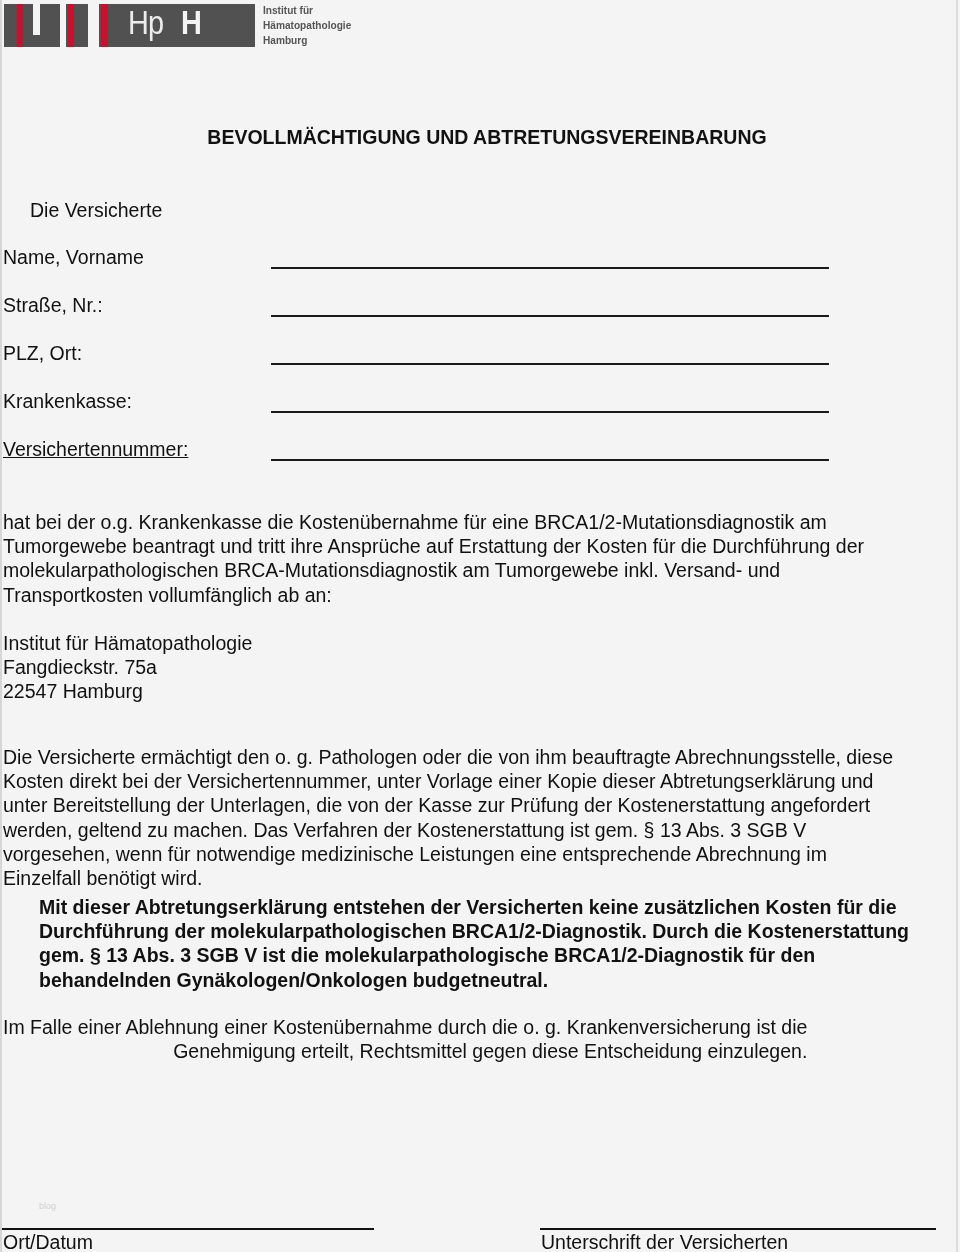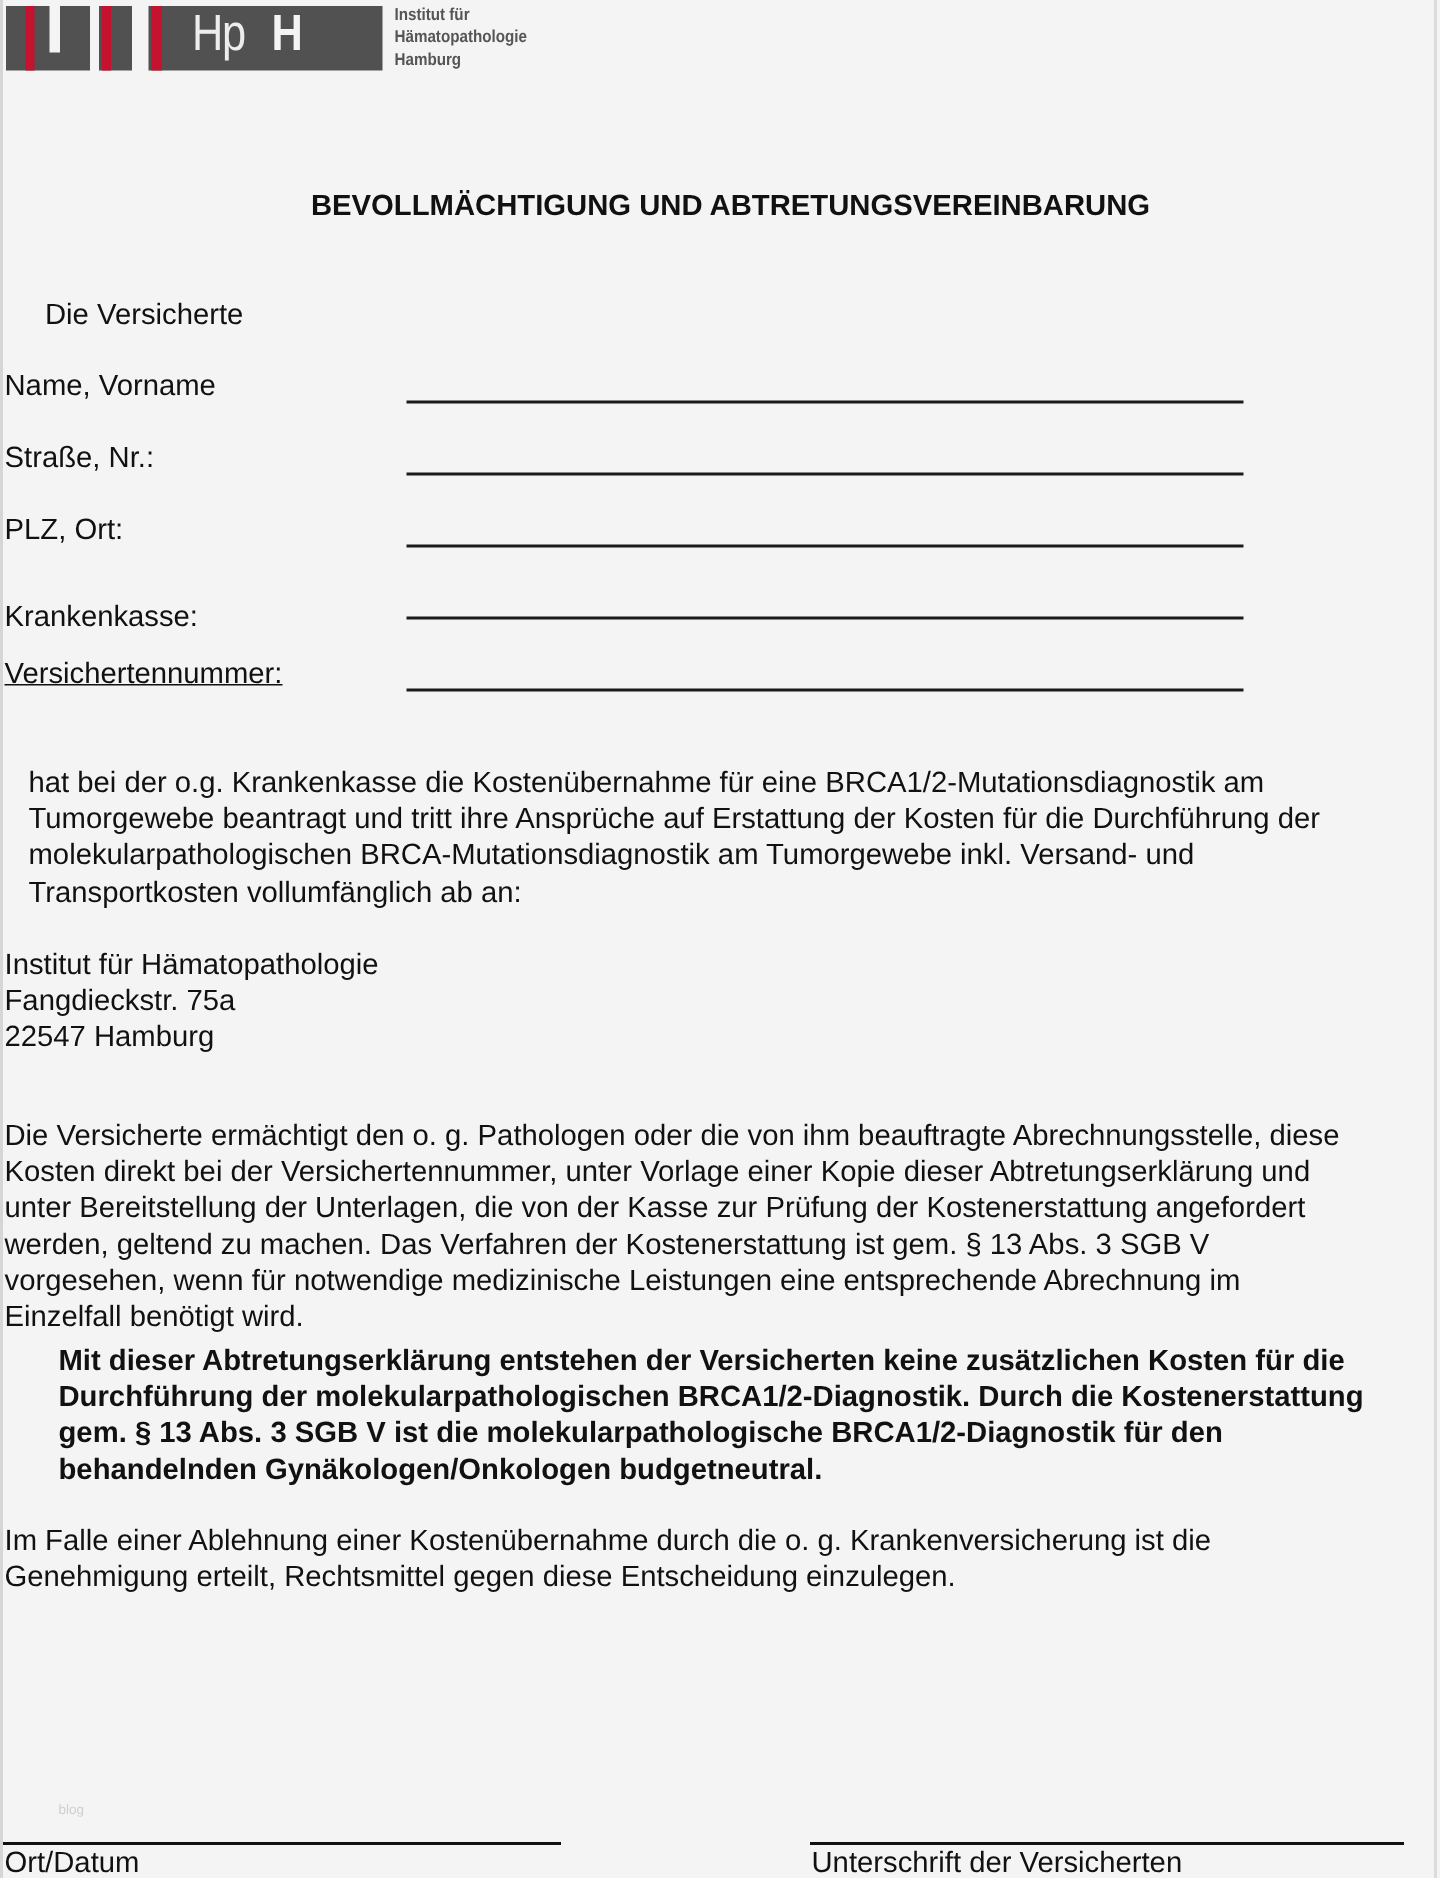--- a/index.html
+++ b/index.html
@@ -79,27 +79,27 @@
 
 <div class="form-label" style="top:246px;">Name, Vorname</div>
 <div class="form-line" style="top:267px;"></div>
 
 <div class="form-label" style="top:294px;">Straße, Nr.:</div>
 <div class="form-line" style="top:315px;"></div>
 
 <div class="form-label" style="top:342px;">PLZ, Ort:</div>
 <div class="form-line" style="top:363px;"></div>
 
-<div class="form-label" style="top:400px;text-align:center;">Krankenkasse:</div>
+<div class="form-label" style="top:390px;text-align:center;">Krankenkasse:</div>
 <div class="form-line" style="top:411px;"></div>
 
 <div class="form-label" style="top:438px;text-decoration:underline;">Versichertennummer:</div>
 <div class="form-line" style="top:459px;"></div>
 
-<div class="para" style="top:510px;padding-left:16px;">
+<div class="para" style="top:510px;">
   <span class="ln">hat bei der o.g. Krankenkasse die Kostenübernahme für eine BRCA1/2-Mutationsdiagnostik am</span>
   <span class="ln">Tumorgewebe beantragt und tritt ihre Ansprüche auf Erstattung der Kosten für die Durchführung der</span>
   <span class="ln">molekularpathologischen BRCA-Mutationsdiagnostik am Tumorgewebe inkl. Versand- und</span>
   <span class="ln">Transportkosten vollumfänglich ab an:</span>
 </div>
 
 <div class="para" style="top:631px;">
   <span class="ln">Institut für Hämatopathologie</span>
   <span class="ln">Fangdieckstr. 75a</span>
   <span class="ln">22547 Hamburg</span>
@@ -114,21 +114,21 @@
   <span class="ln">Einzelfall benötigt wird.</span>
 </div>
 
 <div class="para bold" style="top:895px;padding-left:36px;">
   <span class="ln">Mit dieser Abtretungserklärung entstehen der Versicherten keine zusätzlichen Kosten für die</span>
   <span class="ln">Durchführung der molekularpathologischen BRCA1/2-Diagnostik. Durch die Kostenerstattung</span>
   <span class="ln">gem. § 13 Abs. 3 SGB V ist die molekularpathologische BRCA1/2-Diagnostik für den</span>
   <span class="ln">behandelnden Gynäkologen/Onkologen budgetneutral.</span>
 </div>
 
-<div class="para" style="top:1015px;">
+<div class="para" style="top:1015px;text-align:right;">
   <span class="ln">Im Falle einer Ablehnung einer Kostenübernahme durch die o. g. Krankenversicherung ist die</span>
   <span class="ln">Genehmigung erteilt, Rechtsmittel gegen diese Entscheidung einzulegen.</span>
 </div>
 
 <div class="watermark">blog</div>
 
 <div class="sig-line" style="left:2px;top:1228px;width:372px;"></div>
 <div class="sig-label" style="left:3px;top:1231px;">Ort/Datum</div>
 
 <div class="sig-line" style="left:540px;top:1228px;width:396px;"></div>

